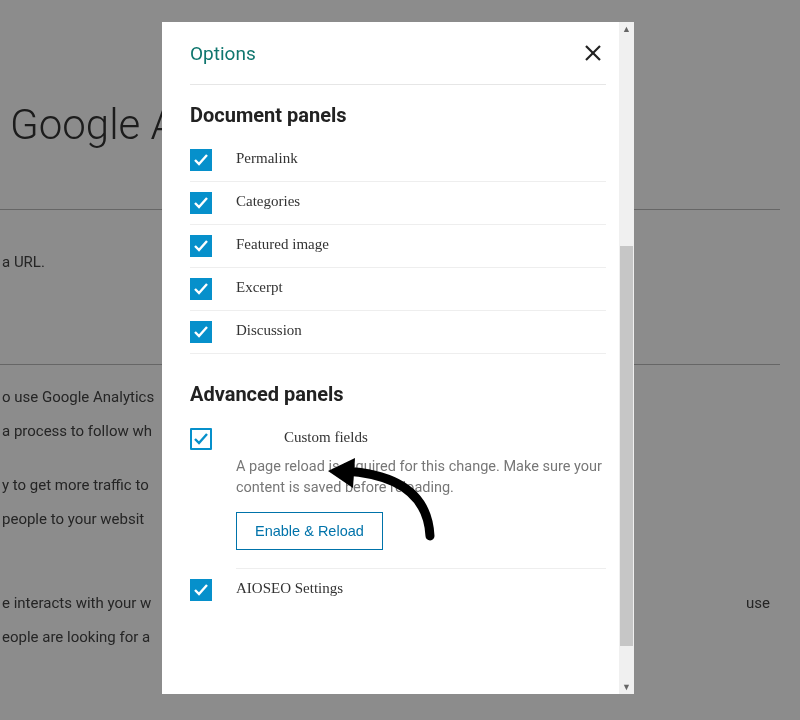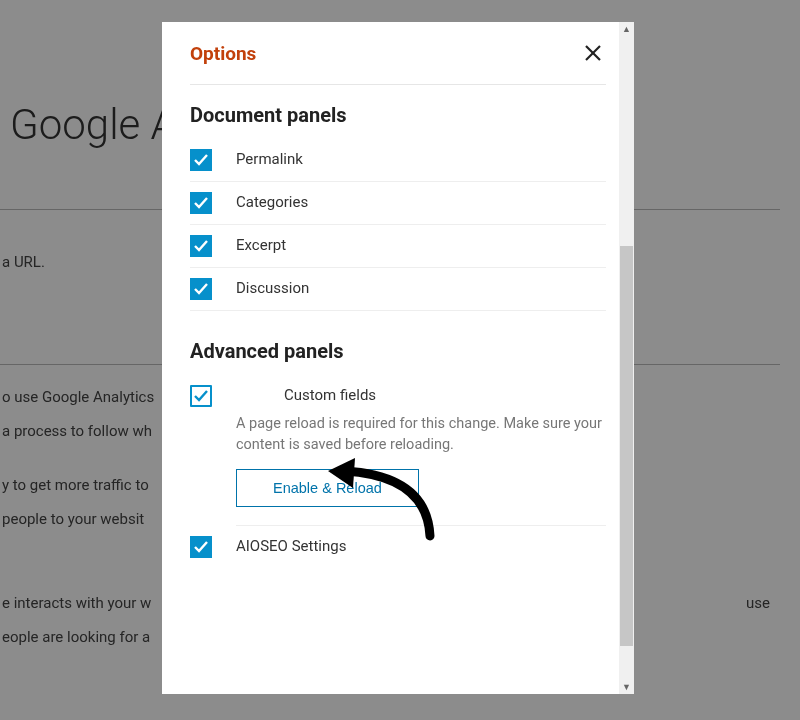--- a/index.html
+++ b/index.html
@@ -54,21 +54,21 @@
       padding: 18px 28px 10px 28px;
     }
     .modal-header {
       display: flex;
       justify-content: space-between;
       align-items: center;
       padding-bottom: 18px;
       border-bottom: 1px solid #e6e6e6;
       margin-bottom: 10px;
     }
-    .modal-title { font-size: 19px; font-weight: 700; color: #c2410c; }
+    .modal-title { font-size: 19px; font-weight: 400; color: #0f766e; }
     .close-btn { cursor: pointer; padding: 2px; }
     .close-btn svg { display: block; }
 
     .section-title { font-size: 20px; font-weight: 700; color: #222; margin: 18px 0 12px 0; }
 
     .opt-row {
       display: flex;
       align-items: flex-start;
       padding: 10px 0;
       border-bottom: 1px solid #eee;
@@ -79,26 +79,26 @@
       height: 22px;
       flex: 0 0 22px;
       margin-right: 24px;
       position: relative;
       cursor: pointer;
     }
     .chk.filled { background: #0690cb; border: none; }
     .chk.outlined { background: #fff; border: 2px solid #0690cb; border-radius: 1px; }
     .chk svg { position: absolute; left: 2px; top: 2px; }
     .chk.outlined svg { left: 0; top: 0; }
-    .opt-label { font-size: 15px; color: #333; padding-top: 1px; }
+    .opt-label { font-size: 15px; color: #333; padding-top: 1px; font-family: Liberation Serif, serif; }
 
     .hint { font-size: 14.5px; color: #777; line-height: 1.45; margin: 6px 0 14px 0; }
     .enable-btn {
       display: inline-block;
-      padding: 10px 36px;
+      padding: 10px 18px;
       font-size: 14.5px;
       color: #0073aa;
       border: 1px solid #0073aa;
       background: #fff;
       cursor: pointer;
     }
     .right-pad { flex: 0 0 auto; }
 
     
     .scrollbar {
@@ -176,20 +176,28 @@
       <div class="opt-row">
         <div class="chk filled">
           <svg width="18" height="18" viewBox="0 0 18 18">
               <polyline points="3,9 7,13 15,4" fill="none" stroke="#fff" stroke-width="2.4"></polyline>
             </svg>
         </div>
         <div class="opt-label">Categories</div>
       </div>
 
 
+      <div class="opt-row">
+        <div class="chk filled">
+          <svg width="18" height="18" viewBox="0 0 18 18">
+              <polyline points="3,9 7,13 15,4" fill="none" stroke="#fff" stroke-width="2.4"></polyline>
+            </svg>
+        </div>
+        <div class="opt-label">Featured image</div>
+      </div>
 
       <div class="opt-row">
         <div class="chk filled">
           <svg width="18" height="18" viewBox="0 0 18 18">
               <polyline points="3,9 7,13 15,4" fill="none" stroke="#fff" stroke-width="2.4"></polyline>
             </svg>
         </div>
         <div class="opt-label">Excerpt</div>
       </div>
 

